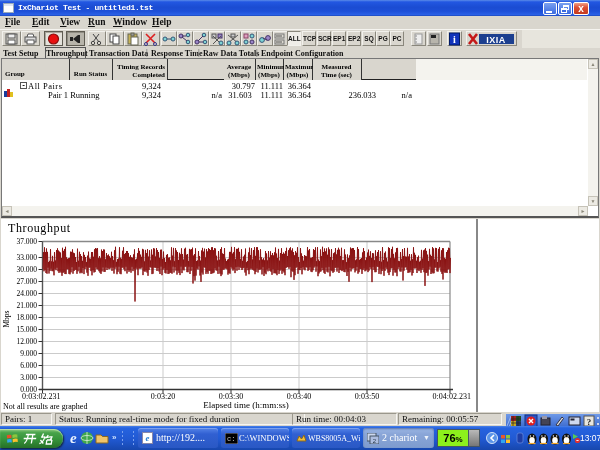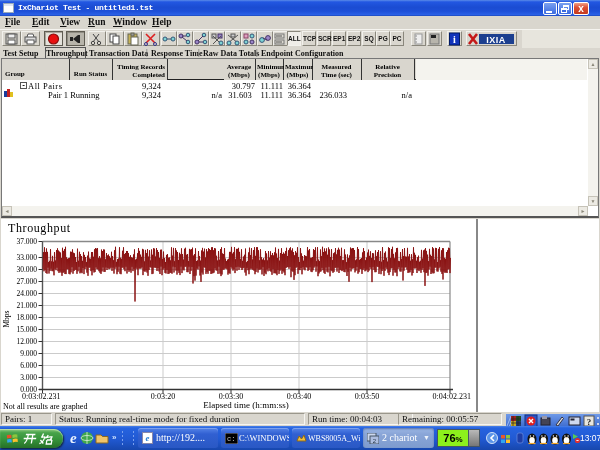--- a/index.html
+++ b/index.html
@@ -188,42 +188,41 @@
 
 <div class="abs" style="left:1px;top:58px;width:598px;height:160px;background:#fff;border:1px solid #777;border-bottom:2px solid #555;">
  <div id="thead" class="abs" style="left:0;top:0;width:585px;height:21px;background:#d9d6ce;border-bottom:1px solid #222;">
   <div class="hc" style="left:0;width:68px;text-align:left;padding:11px 0 0 3px;">Group</div>
   <div class="hc" style="left:68px;width:43px;text-align:center;padding-top:11px;">Run Status</div>
   <div class="hc" style="left:111px;width:55px;">Timing Records<br>Completed</div>
   <div class="hc" style="left:222px;width:32px;text-align:center">Average<br>(Mbps)</div>
   <div class="hc" style="left:254px;width:28px;text-align:center">Minimum<br>(Mbps)</div>
   <div class="hc" style="left:282px;width:29px;text-align:center">Maximum<br>(Mbps)</div>
   <div class="hc" style="left:311px;width:49px;text-align:center">Measured<br>Time (sec)</div>
-  <div class="hc" style="left:360px;width:53px;text-align:center">Relative<br>Precision</div>
   <div class="abs" style="left:414px;top:0;width:171px;height:21px;background:#f4f3ee"></div>
  </div>
  <div id="trows">
   <div class="cell" style="left:18px;top:23px;width:7px;height:7px;border:1px solid #555;background:#fff;font:bold 7px 'Liberation Mono',monospace;line-height:5px;text-align:center;">-</div>
   <b class="cell" style="left:26px;top:22px;letter-spacing:0.5px">All Pairs</b>
   <b class="cell" style="left:112px;top:22px;width:47px;text-align:right">9,324</b>
   <b class="cell" style="left:223px;top:22px;width:30px;text-align:right">30.797</b>
   <b class="cell" style="left:251px;top:22px;width:30px;text-align:right">11.111</b>
   <b class="cell" style="left:279px;top:22px;width:30px;text-align:right">36.364</b>
   <span class="cell" style="left:2px;top:30px"><svg width="10" height="8">
           <rect x="0" y="2" width="3" height="6" fill="#1a3c9c"></rect>
           <rect x="3" y="0" width="3" height="8" fill="#c42020"></rect>
           <rect x="6" y="3" width="3" height="5" fill="#e0c020"></rect>
         </svg></span>
   <span class="cell" style="left:46px;top:31px">Pair 1 Running</span>
   <span class="cell" style="left:112px;top:31px;width:47px;text-align:right">9,324</span>
   <span class="cell" style="left:190px;top:31px;width:30px;text-align:right">n/a</span>
   <span class="cell" style="left:223px;top:31px;width:30px;text-align:center">31.603</span>
   <span class="cell" style="left:251px;top:31px;width:30px;text-align:right">11.111</span>
   <span class="cell" style="left:279px;top:31px;width:30px;text-align:right">36.364</span>
-  <span class="cell" style="left:305px;top:31px;width:40px;text-align:right">236.033</span>
+  <span class="cell" style="left:334px;top:31px;width:40px;text-align:right">236.033</span>
   <span class="cell" style="left:380px;top:31px;width:30px;text-align:right">n/a</span>
  </div>
 
  <div class="abs" style="left:586px;top:0px;width:10px;height:147px;background:#f4f3ee;">
   <div class="sbtn" style="left:0;top:0">▲</div>
   <div class="sbtn" style="left:0;top:137px">▼</div>
  </div>
 
  <div class="abs" style="left:0px;top:147px;width:586px;height:10px;background:#f4f3ee;">
   <div class="sbtn" style="left:0;top:0">◄</div>
@@ -296,21 +295,21 @@
   <text x="245" y="189" font-size="9" text-anchor="middle" fill="#000">Elapsed time (h:mm:ss)</text>
   <text x="2" y="189.5" font-size="8" fill="#000">Not all results are graphed</text>
   <polyline points="42.0,50.0 42.5,33.2 43.0,52.3 43.5,28.4 44.0,50.8 44.5,33.2 45.0,54.0 45.5,29.5 46.0,54.7 46.5,32.9 47.0,48.6 47.5,43.0 48.0,54.5 48.5,41.9 49.0,51.9 49.5,30.2 50.0,49.7 50.5,42.5 51.0,52.1 51.5,36.9 52.0,52.2 52.5,42.8 53.0,56.3 53.5,33.2 54.0,49.9 54.5,41.6 55.0,51.2 55.5,31.0 56.0,48.7 56.5,29.4 57.0,52.2 57.5,31.6 58.0,53.9 58.5,32.7 59.0,52.5 59.5,33.6 60.0,53.6 60.5,39.0 61.0,56.8 61.5,28.8 62.0,53.8 62.5,31.9 63.0,53.2 63.5,30.1 64.0,55.0 64.5,27.8 65.0,55.1 65.5,38.4 66.0,50.2 66.5,39.8 67.0,50.3 67.5,39.3 68.0,54.9 68.5,38.9 69.0,55.3 69.5,32.7 70.0,53.3 70.5,32.9 71.0,48.2 71.5,30.4 72.0,54.7 72.5,33.8 73.0,52.0 73.5,34.4 74.0,50.7 74.5,38.0 75.0,50.8 75.5,43.0 76.0,54.8 76.5,29.7 77.0,52.3 77.5,41.8 78.0,47.8 78.5,32.8 79.0,54.3 79.5,35.2 80.0,53.3 80.5,37.1 81.0,54.2 81.5,41.9 82.0,49.2 82.5,33.3 83.0,55.1 83.5,35.9 84.0,50.0 84.5,38.1 85.0,47.7 85.5,43.2 86.0,53.7 86.5,36.7 87.0,56.8 87.5,32.7 88.0,48.6 88.5,39.5 89.0,48.6 89.5,39.8 90.0,52.1 90.5,33.1 91.0,56.3 91.5,33.0 92.0,51.3 92.5,37.8 93.0,53.5 93.5,30.4 94.0,53.0 94.5,29.1 95.0,48.3 95.5,29.7 96.0,50.2 96.5,29.1 97.0,50.4 97.5,39.3 98.0,52.2 98.5,37.2 99.0,53.7 99.5,39.4 100.0,54.9 100.5,30.6 101.0,52.4 101.5,32.1 102.0,48.4 102.5,30.5 103.0,52.8 103.5,30.7 104.0,52.9 104.5,40.4 105.0,48.4 105.5,34.1 106.0,51.0 106.5,36.5 107.0,48.9 107.5,35.6 108.0,50.2 108.5,37.4 109.0,49.6 109.5,39.1 110.0,48.5 110.5,32.8 111.0,51.9 111.5,37.1 112.0,48.6 112.5,41.3 113.0,54.6 113.5,31.3 114.0,49.8 114.5,27.8 115.0,47.7 115.5,42.9 116.0,55.2 116.5,40.2 117.0,52.8 117.5,39.6 118.0,47.7 118.5,28.3 119.0,54.7 119.5,38.8 120.0,55.2 120.5,39.8 121.0,48.7 121.5,31.8 122.0,48.4 122.5,28.3 123.0,50.3 123.5,35.2 124.0,52.2 124.5,34.0 125.0,47.7 125.5,32.0 126.0,54.5 126.5,32.1 127.0,50.9 127.5,34.2 128.0,52.8 128.5,37.9 129.0,51.3 129.5,36.3 130.0,53.7 130.5,38.4 131.0,47.8 131.5,38.8 132.0,52.1 132.5,35.5 133.0,49.9 133.5,30.4 134.0,82.5 134.5,40.7 135.0,48.6 135.5,39.8 136.0,50.2 136.5,34.3 137.0,56.2 137.5,29.1 138.0,49.6 138.5,31.9 139.0,49.5 139.5,35.7 140.0,49.6 140.5,37.9 141.0,48.2 141.5,29.9 142.0,56.1 142.5,30.6 143.0,52.0 143.5,42.5 144.0,52.8 144.5,30.9 145.0,51.4 145.5,34.2 146.0,53.5 146.5,30.2 147.0,56.8 147.5,37.7 148.0,50.9 148.5,31.3 149.0,48.0 149.5,41.6 150.0,48.6 150.5,30.5 151.0,55.1 151.5,35.8 152.0,54.7 152.5,29.3 153.0,48.6 153.5,29.7 154.0,48.5 154.5,37.6 155.0,48.9 155.5,29.1 156.0,52.0 156.5,31.1 157.0,49.1 157.5,33.0 158.0,52.4 158.5,38.9 159.0,55.0 159.5,30.8 160.0,47.6 160.5,30.7 161.0,56.2 161.5,39.9 162.0,50.7 162.5,32.6 163.0,49.3 163.5,39.0 164.0,53.9 164.5,43.0 165.0,54.5 165.5,35.9 166.0,50.8 166.5,35.1 167.0,54.9 167.5,38.8 168.0,54.7 168.5,38.5 169.0,53.7 169.5,41.5 170.0,53.9 170.5,28.4 171.0,54.7 171.5,36.7 172.0,47.6 172.5,28.9 173.0,53.5 173.5,42.3 174.0,48.1 174.5,29.1 175.0,51.6 175.5,31.5 176.0,55.6 176.5,33.0 177.0,51.7 177.5,41.0 178.0,53.9 178.5,33.8 179.0,56.1 179.5,35.4 180.0,47.6 180.5,29.4 181.0,54.1 181.5,35.1 182.0,50.6 182.5,40.7 183.0,51.4 183.5,29.8 184.0,47.8 184.5,28.8 185.0,47.5 185.5,35.8 186.0,53.1 186.5,35.0 187.0,53.2 187.5,42.1 188.0,47.7 188.5,29.9 189.0,55.0 189.5,30.7 190.0,51.8 190.5,30.2 191.0,48.0 191.5,28.7 192.0,64.5 192.5,36.6 193.0,57.1 193.5,35.2 194.0,61.6 194.5,29.4 195.0,56.6 195.5,42.1 196.0,49.5 196.5,41.5 197.0,50.5 197.5,32.0 198.0,47.4 198.5,37.1 199.0,56.5 199.5,41.7 200.0,62.9 200.5,31.6 201.0,53.5 201.5,28.9 202.0,55.5 202.5,32.7 203.0,48.2 203.5,29.7 204.0,48.7 204.5,38.6 205.0,54.9 205.5,30.0 206.0,52.8 206.5,32.5 207.0,54.8 207.5,29.1 208.0,51.6 208.5,30.2 209.0,51.9 209.5,31.1 210.0,55.0 210.5,28.4 211.0,54.4 211.5,28.3 212.0,54.2 212.5,31.3 213.0,53.6 213.5,29.1 214.0,49.3 214.5,29.6 215.0,51.3 215.5,36.8 216.0,51.7 216.5,41.6 217.0,54.9 217.5,32.1 218.0,47.7 218.5,40.8 219.0,54.7 219.5,30.2 220.0,57.1 220.5,28.3 221.0,55.5 221.5,34.5 222.0,50.7 222.5,35.0 223.0,50.6 223.5,29.0 224.0,49.5 224.5,39.7 225.0,49.5 225.5,42.2 226.0,50.3 226.5,40.7 227.0,55.6 227.5,39.9 228.0,53.9 228.5,32.9 229.0,54.7 229.5,32.9 230.0,47.9 230.5,27.9 231.0,49.6 231.5,34.7 232.0,51.6 232.5,33.3 233.0,50.2 233.5,28.2 234.0,54.1 234.5,40.3 235.0,48.1 235.5,29.9 236.0,51.7 236.5,29.9 237.0,47.7 237.5,28.9 238.0,50.8 238.5,32.9 239.0,47.9 239.5,40.1 240.0,49.1 240.5,30.3 241.0,51.0 241.5,41.9 242.0,49.3 242.5,37.6 243.0,48.7 243.5,35.8 244.0,53.5 244.5,29.6 245.0,56.6 245.5,43.3 246.0,48.8 246.5,42.0 247.0,51.2 247.5,33.5 248.0,55.2 248.5,28.7 249.0,50.5 249.5,36.1 250.0,49.3 250.5,29.2 251.0,50.4 251.5,40.6 252.0,50.8 252.5,31.1 253.0,51.7 253.5,28.3 254.0,55.2 254.5,36.9 255.0,52.9 255.5,28.3 256.0,49.6 256.5,28.3 257.0,53.5 257.5,31.3 258.0,50.6 258.5,41.4 259.0,50.7 259.5,30.3 260.0,50.1 260.5,38.4 261.0,55.4 261.5,40.7 262.0,48.1 262.5,39.3 263.0,56.9 263.5,41.4 264.0,53.7 264.5,32.0 265.0,55.2 265.5,34.5 266.0,50.3 266.5,41.5 267.0,52.3 267.5,32.0 268.0,49.4 268.5,38.7 269.0,51.9 269.5,32.4 270.0,52.7 270.5,36.3 271.0,55.8 271.5,34.0 272.0,50.1 272.5,36.5 273.0,54.3 273.5,33.4 274.0,54.0 274.5,28.6 275.0,54.6 275.5,34.6 276.0,56.2 276.5,39.1 277.0,50.8 277.5,29.9 278.0,54.9 278.5,41.7 279.0,51.7 279.5,34.0 280.0,50.5 280.5,29.3 281.0,54.8 281.5,35.1 282.0,51.9 282.5,33.6 283.0,53.5 283.5,34.8 284.0,56.2 284.5,32.2 285.0,49.0 285.5,28.8 286.0,48.1 286.5,37.1 287.0,48.1 287.5,31.3 288.0,49.8 288.5,29.5 289.0,47.9 289.5,28.4 290.0,58.2 290.5,31.6 291.0,51.9 291.5,29.5 292.0,52.8 292.5,33.2 293.0,60.9 293.5,36.4 294.0,56.2 294.5,32.2 295.0,48.8 295.5,33.8 296.0,47.9 296.5,28.3 297.0,54.8 297.5,38.2 298.0,50.8 298.5,43.1 299.0,51.1 299.5,29.1 300.0,49.1 300.5,34.5 301.0,55.3 301.5,37.0 302.0,48.1 302.5,41.8 303.0,50.5 303.5,36.2 304.0,51.3 304.5,36.9 305.0,48.0 305.5,37.4 306.0,48.6 306.5,28.1 307.0,51.9 307.5,31.5 308.0,50.8 308.5,30.0 309.0,48.2 309.5,38.9 310.0,52.6 310.5,38.8 311.0,53.1 311.5,38.0 312.0,51.3 312.5,30.1 313.0,48.6 313.5,31.2 314.0,47.4 314.5,28.4 315.0,52.7 315.5,42.3 316.0,47.4 316.5,28.2 317.0,57.2 317.5,40.7 318.0,54.4 318.5,42.2 319.0,52.8 319.5,30.5 320.0,52.4 320.5,37.2 321.0,48.8 321.5,27.8 322.0,51.2 322.5,33.1 323.0,53.8 323.5,29.5 324.0,54.9 324.5,32.5 325.0,48.4 325.5,29.5 326.0,52.7 326.5,35.8 327.0,53.4 327.5,28.5 328.0,47.8 328.5,30.5 329.0,57.3 329.5,38.1 330.0,51.3 330.5,30.2 331.0,52.2 331.5,41.2 332.0,53.8 332.5,34.4 333.0,52.8 333.5,33.5 334.0,48.8 334.5,29.1 335.0,48.6 335.5,35.5 336.0,52.6 336.5,30.9 337.0,48.6 337.5,28.8 338.0,54.0 338.5,30.7 339.0,50.7 339.5,37.0 340.0,51.2 340.5,28.8 341.0,52.1 341.5,41.3 342.0,50.9 342.5,41.2 343.0,52.9 343.5,30.4 344.0,53.2 344.5,35.6 345.0,50.0 345.5,43.3 346.0,57.0 346.5,35.5 347.0,52.8 347.5,39.2 348.0,62.8 348.5,36.5 349.0,48.7 349.5,28.6 350.0,52.4 350.5,29.7 351.0,49.7 351.5,29.0 352.0,49.4 352.5,29.2 353.0,49.2 353.5,31.1 354.0,53.4 354.5,41.4 355.0,51.7 355.5,40.5 356.0,47.9 356.5,28.1 357.0,54.7 357.5,30.0 358.0,53.2 358.5,40.9 359.0,49.9 359.5,39.9 360.0,50.1 360.5,39.1 361.0,54.9 361.5,33.5 362.0,50.9 362.5,29.2 363.0,49.5 363.5,32.1 364.0,52.3 364.5,41.3 365.0,51.6 365.5,38.6 366.0,50.4 366.5,33.6 367.0,53.1 367.5,30.7 368.0,51.6 368.5,36.9 369.0,48.1 369.5,32.4 370.0,49.9 370.5,39.0 371.0,63.1 371.5,34.0 372.0,47.9 372.5,34.5 373.0,50.8 373.5,41.3 374.0,53.2 374.5,31.4 375.0,53.1 375.5,37.3 376.0,47.4 376.5,33.1 377.0,48.0 377.5,31.0 378.0,54.9 378.5,42.2 379.0,49.7 379.5,32.3 380.0,55.2 380.5,42.8 381.0,52.0 381.5,28.2 382.0,49.9 382.5,41.0 383.0,56.8 383.5,33.9 384.0,51.8 384.5,32.6 385.0,48.5 385.5,38.9 386.0,50.0 386.5,42.7 387.0,53.7 387.5,28.4 388.0,56.1 388.5,29.1 389.0,53.1 389.5,39.0 390.0,49.5 390.5,30.1 391.0,48.9 391.5,27.8 392.0,56.7 392.5,34.9 393.0,50.8 393.5,39.4 394.0,53.5 394.5,33.5 395.0,53.4 395.5,29.1 396.0,57.2 396.5,28.9 397.0,49.9 397.5,41.9 398.0,48.0 398.5,42.4 399.0,52.4 399.5,33.0 400.0,52.6 400.5,39.9 401.0,48.4 401.5,30.0 402.0,61.5 402.5,37.1 403.0,51.7 403.5,29.1 404.0,48.5 404.5,37.6 405.0,48.1 405.5,37.8 406.0,50.6 406.5,28.9 407.0,53.9 407.5,37.6 408.0,53.4 408.5,35.1 409.0,53.3 409.5,41.8 410.0,50.8 410.5,35.3 411.0,56.5 411.5,40.4 412.0,54.0 412.5,28.3 413.0,49.2 413.5,33.8 414.0,49.6 414.5,35.9 415.0,48.9 415.5,41.8 416.0,54.0 416.5,38.3 417.0,50.8 417.5,36.7 418.0,52.1 418.5,42.8 419.0,50.4 419.5,41.8 420.0,53.8 420.5,30.9 421.0,50.8 421.5,39.7 422.0,49.2 422.5,31.5 423.0,53.2 423.5,30.7 424.0,66.9 424.5,29.0 425.0,54.0 425.5,31.9 426.0,53.6 426.5,35.7 427.0,56.7 427.5,42.2 428.0,50.4 428.5,29.9 429.0,47.6 429.5,35.8 430.0,55.0 430.5,37.0 431.0,53.4 431.5,28.2 432.0,54.4 432.5,29.5 433.0,54.2 433.5,40.5 434.0,48.6 434.5,28.9 435.0,48.5 435.5,29.2 436.0,52.4 436.5,43.0 437.0,52.6 437.5,29.9 438.0,49.4 438.5,28.1 439.0,47.8 439.5,41.3 440.0,52.7 440.5,31.4 441.0,54.9 441.5,29.2 442.0,60.5 442.5,29.4 443.0,52.7 443.5,38.9 444.0,53.9 444.5,39.8 445.0,53.2 445.5,33.0 446.0,54.0 446.5,31.4 447.0,50.5 447.5,28.8 448.0,49.9 448.5,29.3 449.0,54.1 449.5,38.9" fill="none" stroke="#8b1414" stroke-width="1"></polyline>
   </svg>
  </div>
 </div>
 
 <div class="abs" style="left:0;top:412px;width:600px;height:14px;background:#d9d6ce;font:9px 'Liberation Serif',serif;color:#111;">
  <div class="spanel" style="left:1px;width:51px;">Pairs: 1</div>
  <div class="spanel" style="left:55px;width:250px;">Status: Running real-time mode for fixed duration</div>
- <div class="spanel" style="left:308px;width:105px;">Run time: 00:04:03</div>
+ <div class="spanel" style="left:292px;width:105px;">Run time: 00:04:03</div>
  <div class="spanel" style="left:398px;width:104px;">Remaining: 00:05:57</div>
 </div>
 
 <div id="imebar" class="abs" style="left:506px;top:414px;width:94px;height:14px;background:linear-gradient(180deg,#6f9ae8,#3a68cc);">
  <svg width="94" height="14" viewBox="0 0 94 14">
   <path d="M1 12 L5 2 M3.5 12 L7.5 2" stroke="#9ab8f0" stroke-width="1"></path>
   <rect x="5" y="2" width="10" height="10" fill="#d8d4ca"></rect>
   <rect x="5" y="2" width="5" height="5" fill="#a02020"></rect>
       <rect x="10" y="2" width="5" height="5" fill="#205020"></rect>
   <rect x="5" y="7" width="5" height="5" fill="#c8a820"></rect>

